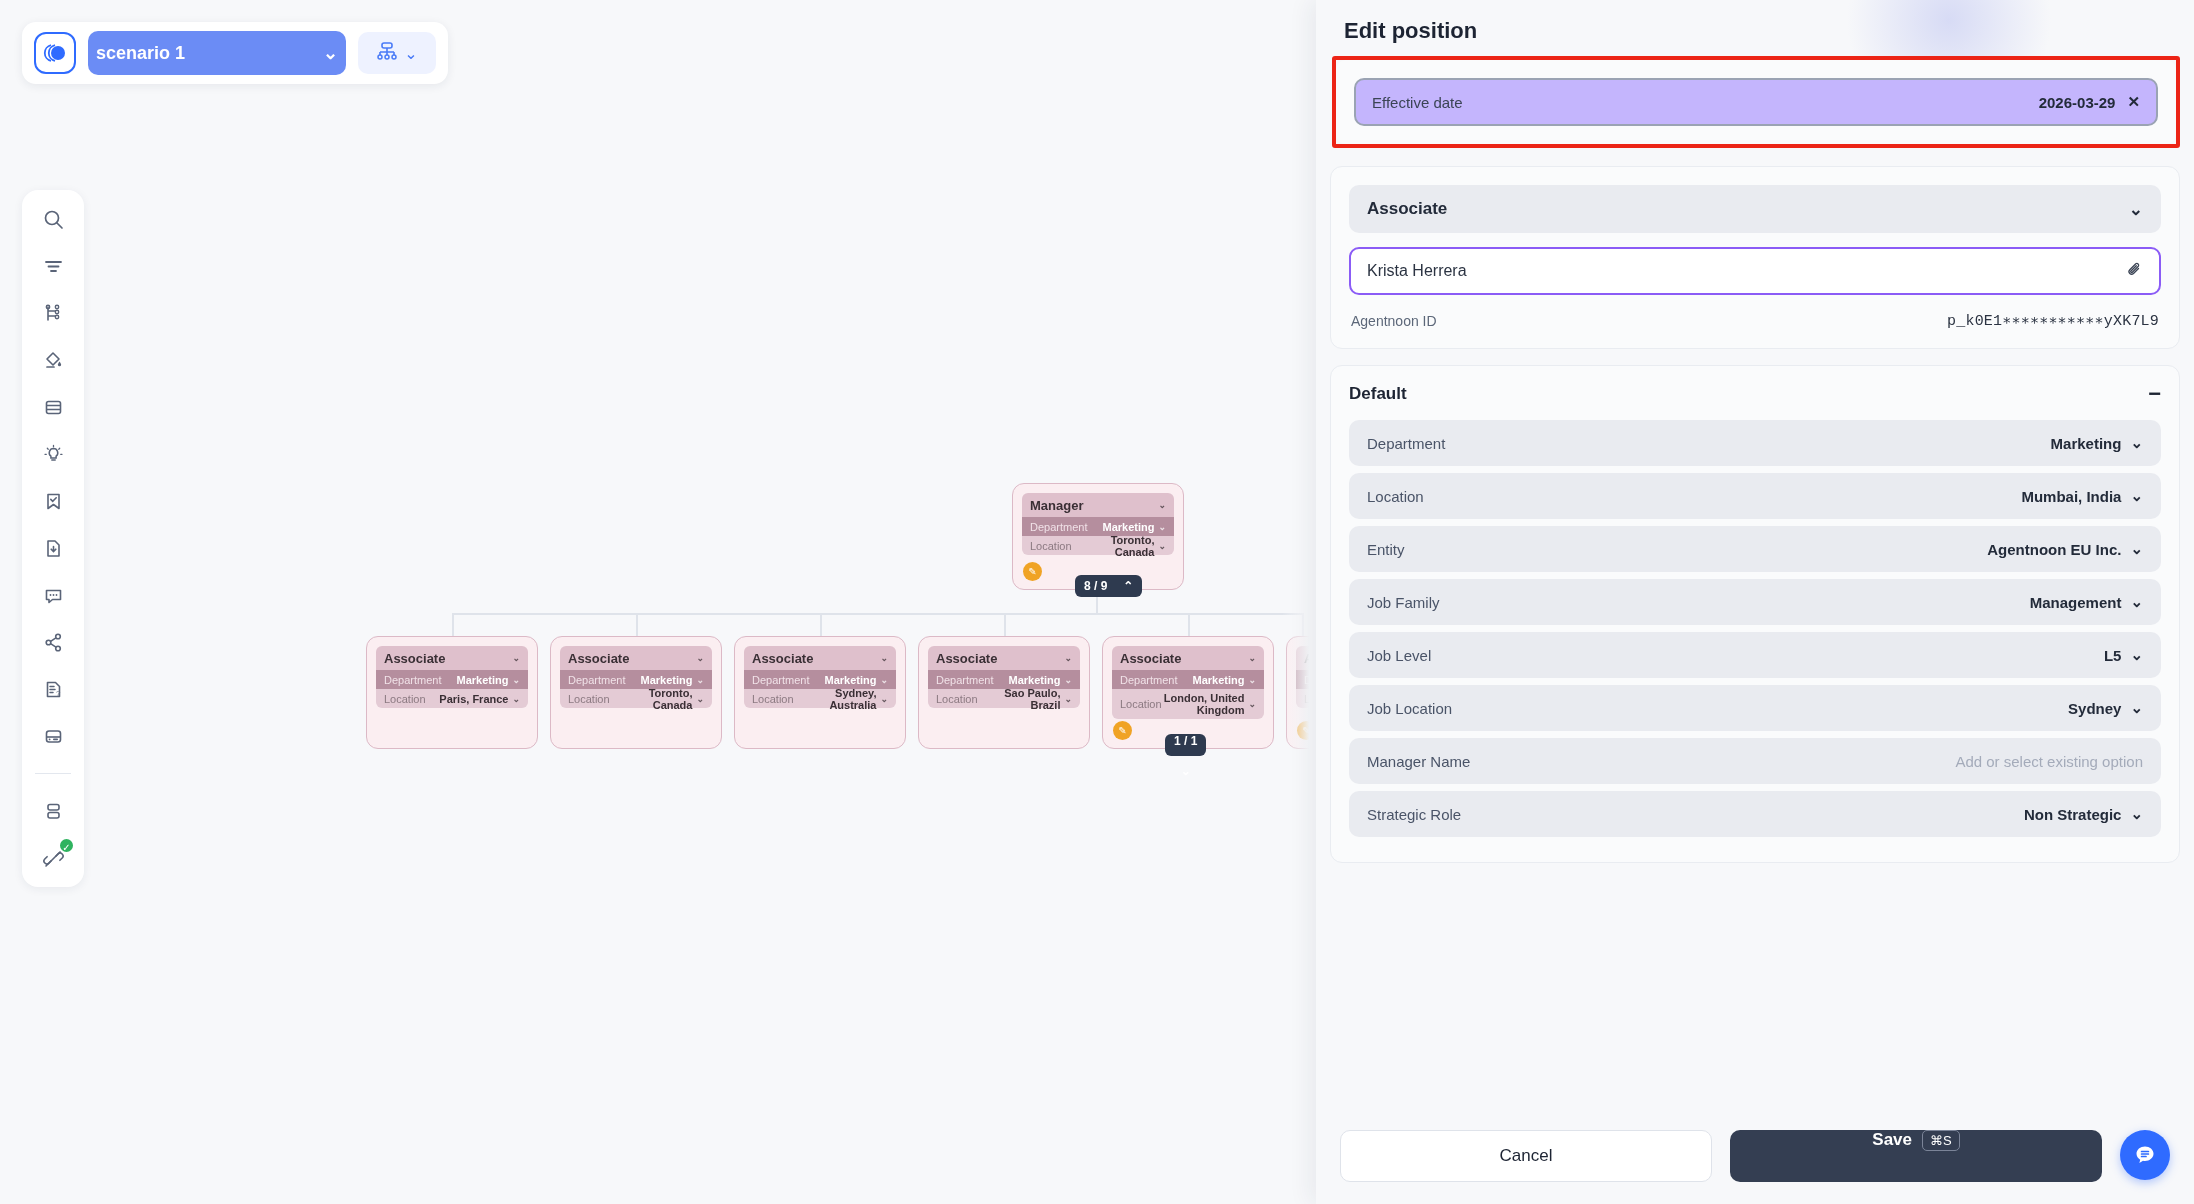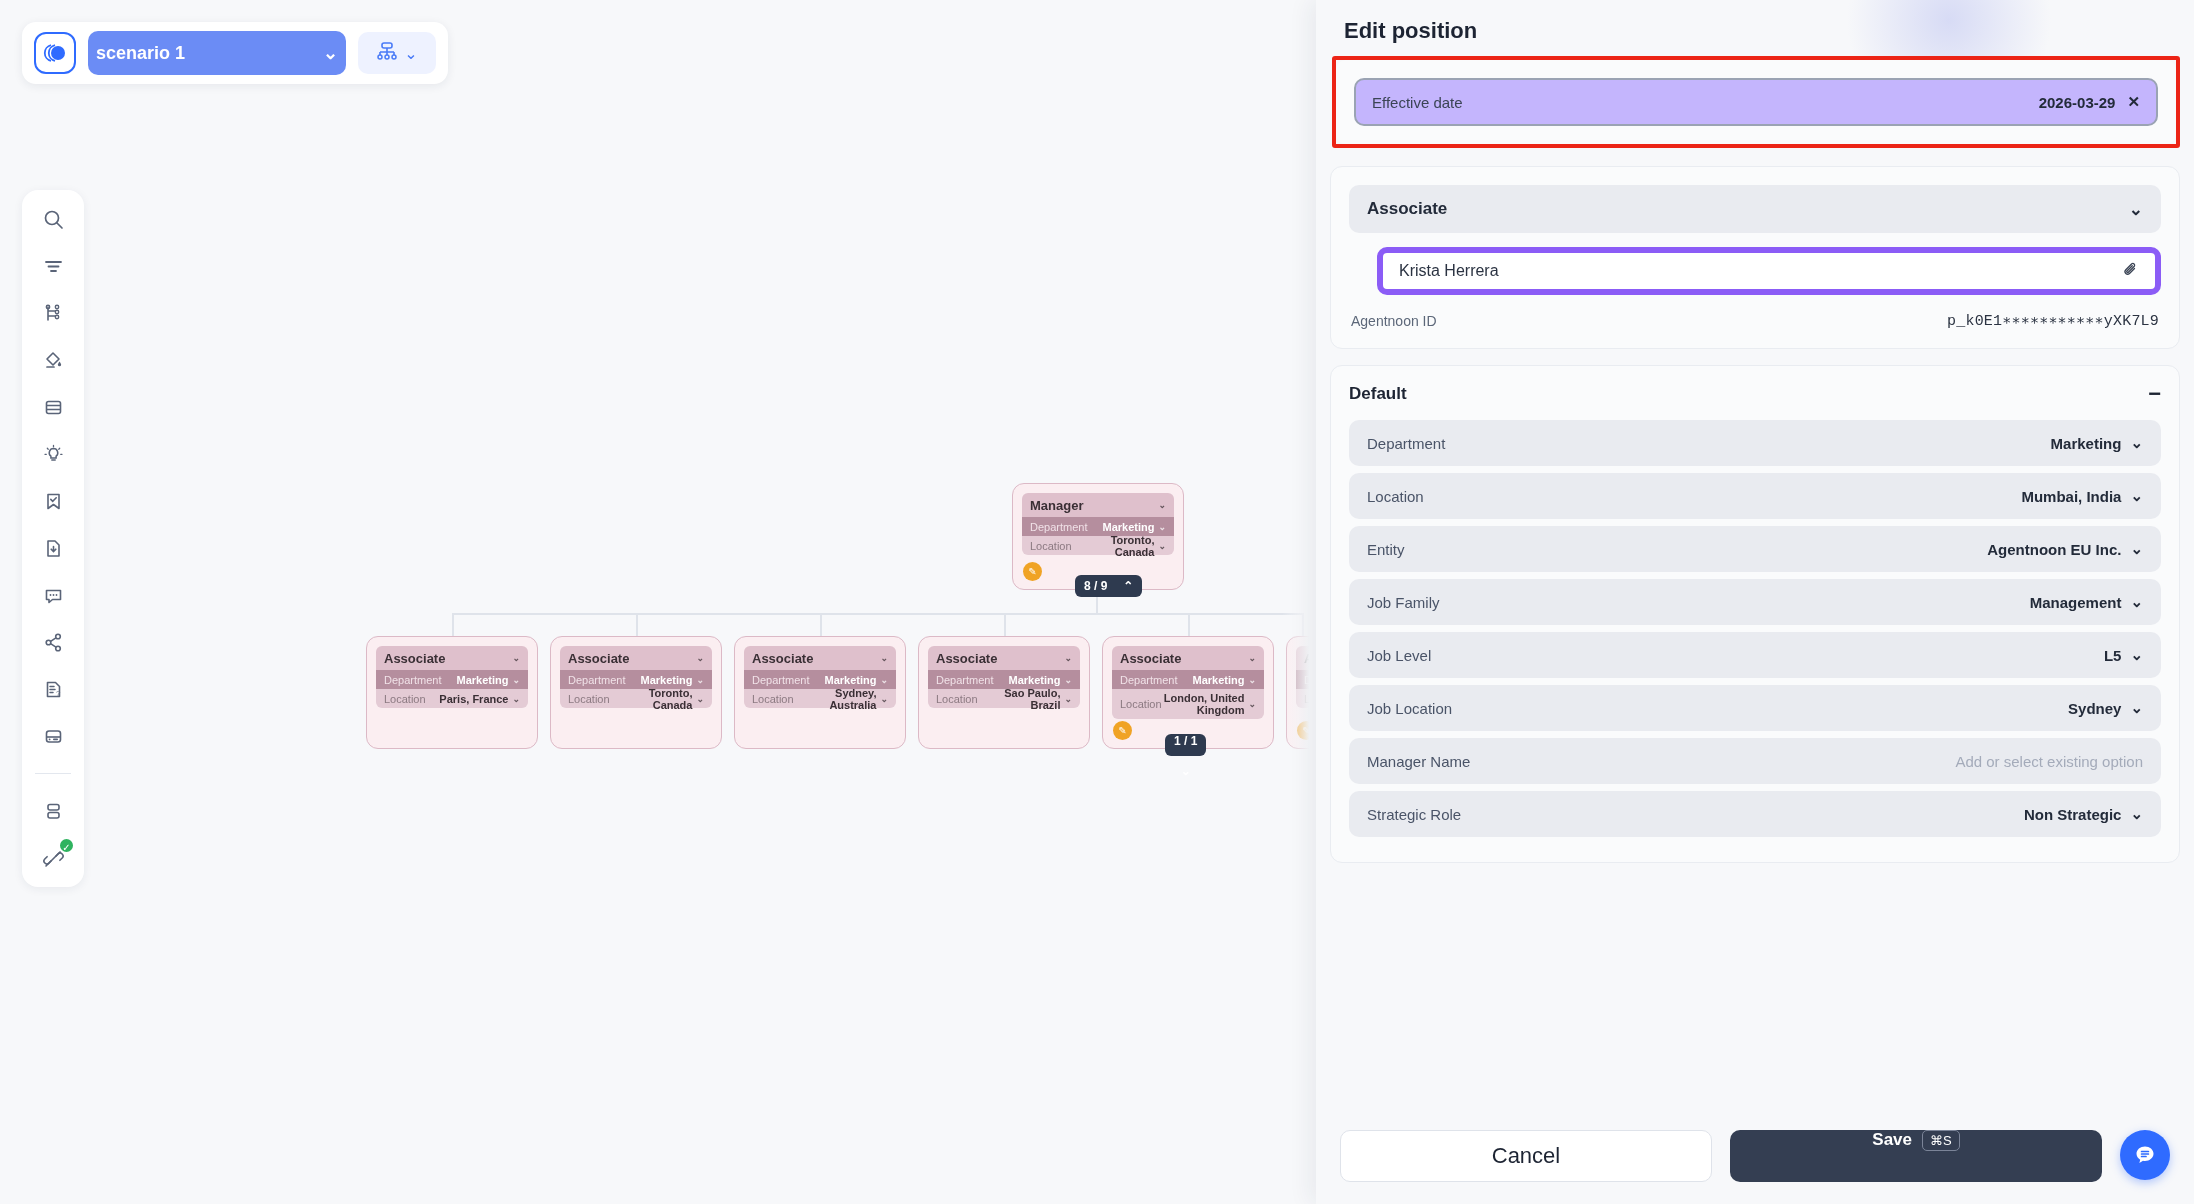--- a/index.html
+++ b/index.html
@@ -173,26 +173,25 @@
   .role-select {
     height: 48px;
     background: #e9ebf0; border-radius: 10px;
     display: flex; align-items: center; justify-content: space-between;
     padding: 0 18px;
     font-size: 17px; font-weight: 700; color: #232b3a;
     margin-bottom: 14px;
   }
   .name-field {
     height: 48px;
-    background: #fff; border: 6px solid #8b5cf6; border-radius: 10px;
+    background: #fff; border: 2px solid #8b5cf6; border-radius: 10px;
     display: flex; align-items: center; justify-content: space-between;
     padding: 0 16px;
     font-size: 16px; color: #2b3342;
     margin-bottom: 16px;
-    margin-left: 28px;
   }
   .id-row {
     display: flex; align-items: center; justify-content: space-between;
     font-size: 14px; color: #5c6779;
     padding: 0 2px;
   }
   .id-val { font-family: "Liberation Mono", monospace; font-size: 15px; color: #2b3342; letter-spacing: .2px; }
 
   .section-head {
     display: flex; align-items: center; justify-content: space-between;
@@ -217,21 +216,21 @@
     flex: 0 0 auto;
     background: #f7f8fa;
     padding: 16px 24px 22px 24px;
     display: flex; gap: 18px; align-items: center;
     position: relative; z-index: 3;
   }
   .btn-cancel {
     flex: 0 0 372px; height: 52px;
     background: #fff; border: 1px solid #dfe3ea; border-radius: 10px;
     display: flex; align-items: center; justify-content: center;
-    font-size: 22px; color: #1d2433;
+    font-size: 17px; color: #1d2433;
   }
   .btn-save {
     flex: 0 0 372px; height: 52px;
     background: #343e52; border-radius: 10px;
     display: flex; align-items: flex-start; justify-content: center; gap: 10px;
     color: #fff; font-size: 17px; font-weight: 700;
   }
   .kbd {
     border: 1px solid #7b8498; border-radius: 5px;
     padding: 2px 7px; font-size: 13px; font-weight: 400;

